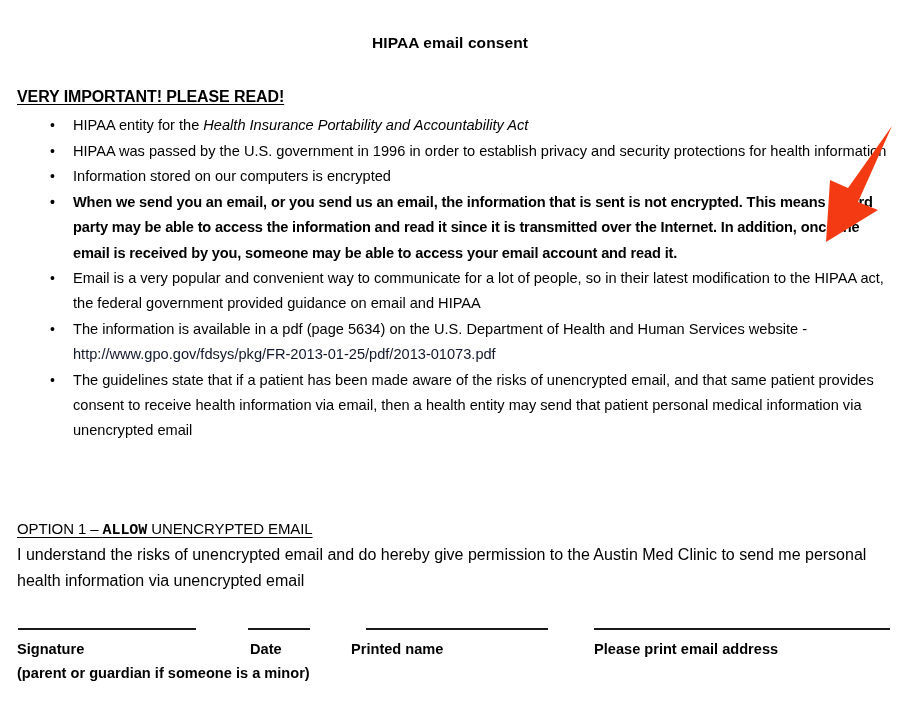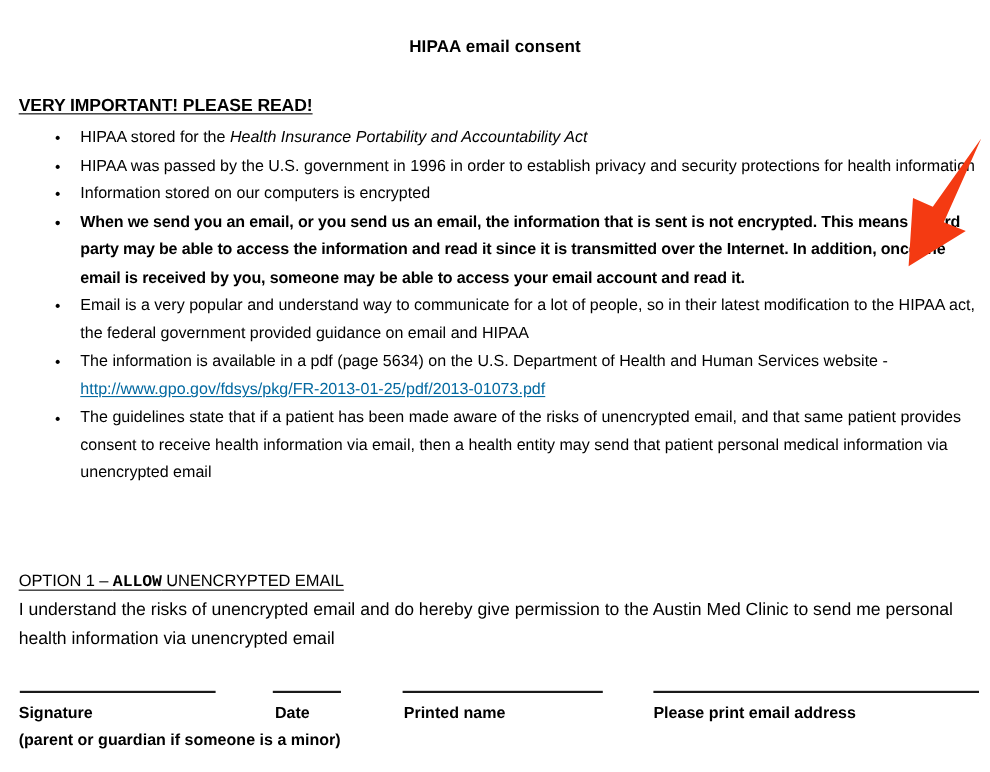--- a/index.html
+++ b/index.html
@@ -83,23 +83,22 @@
   .italic {
     font-style: italic;
     margin-top: 12px;
   }
   .reg {
     font-size: 0.62em;
     vertical-align: 0.42em;
     letter-spacing: 0;
   }
   .doc-link {
-    text-decoration: underline;
     text-underline-offset: 1.5px;
-    color: #0369a1;
+    color: #0f172a;
   }
   .url-line {
     white-space: nowrap;
   }
 
   
   .option-heading {
     position: absolute;
     left: 17px;
     top: 520px;
@@ -165,30 +164,30 @@
 <body>
 
 <div class="page">
 
   <div class="doc-title">HIPAA email consent</div>
 
   <div class="section-heading">VERY IMPORTANT! PLEASE READ!</div>
 
   <ul class="bullet-list">
 
-    <li class="bullet-item"><span>HIPAA stored for the </span><span class="italic">Health Insurance Portability and Accountability Act</span></li>
+    <li class="bullet-item"><span>HIPAA entity for the </span><span class="italic">Health Insurance Portability and Accountability Act</span></li>
 
     <li class="bullet-item"><span>HIPAA was passed by the U.S. government in 1996 in order to establish privacy and security protections for health information</span></li>
 
     <li class="bullet-item"><span>Information stored on our computers is encrypted</span></li>
 
 
     <li class="bullet-item strong"><span>When we send you an email, or you send us an email, the information that is sent is not encrypted. This means a third party may be able to access the information and read it since it is transmitted over the Internet. In addition, once the email is received by you, someone may be able to access your email account and read it.</span></li>
 
-    <li class="bullet-item"><span>Email is a very popular and understand way to communicate for a lot of people, so in their latest modification to the HIPAA act, the federal government provided guidance on email and HIPAA</span></li>
+    <li class="bullet-item"><span>Email is a very popular and convenient way to communicate for a lot of people, so in their latest modification to the HIPAA act, the federal government provided guidance on email and HIPAA</span></li>
 
     <li class="bullet-item"><span>The information is available in a pdf (page 5634) on the U.S. Department of Health and Human Services website - </span><span class="doc-link url-line">http://www.gpo.gov/fdsys/pkg/FR-2013-01-25/pdf/2013-01073.pdf</span></li>
 
     <li class="bullet-item"><span>The guidelines state that if a patient has been made aware of the risks of unencrypted email, and that same patient provides consent to receive health information via email, then a health entity may send that patient personal medical information via unencrypted email</span></li>
 
   </ul>
 
   <div class="option-heading"><span>OPTION 1 – </span><b>ALLOW</b><span> UNENCRYPTED EMAIL</span></div>
 
   <div class="option-body">I understand the risks of unencrypted email and do hereby give permission to the Austin Med Clinic to send me personal health information via unencrypted email</div>
@@ -196,21 +195,21 @@
   <div class="sig-block">
 
     <div class="sig-rule" style="left:18px; width:178px;"></div>
     <div class="sig-rule" style="left:248px; width:62px;"></div>
     <div class="sig-rule" style="left:366px; width:182px;"></div>
     <div class="sig-rule" style="left:594px; width:296px;"></div>
 
     <div class="sig-label" style="left:17px;">Signature</div>
     <div class="sig-sublabel">(parent or guardian if someone is a minor)</div>
     <div class="sig-label" style="left:250px;">Date</div>
-    <div class="sig-label" style="left:367px;">Printed name</div>
+    <div class="sig-label" style="left:351px;">Printed name</div>
     <div class="sig-label" style="left:594px;">Please print email address</div>
 
   </div>
 
   <svg class="annot-arrow" viewBox="0 0 84 120" xmlns="http://www.w3.org/2000/svg">
     <polygon points="80,2 46,78 66,86 14,118 18,56 36,64" fill="#F43A12"></polygon>
   </svg>
 
 </div>
 

